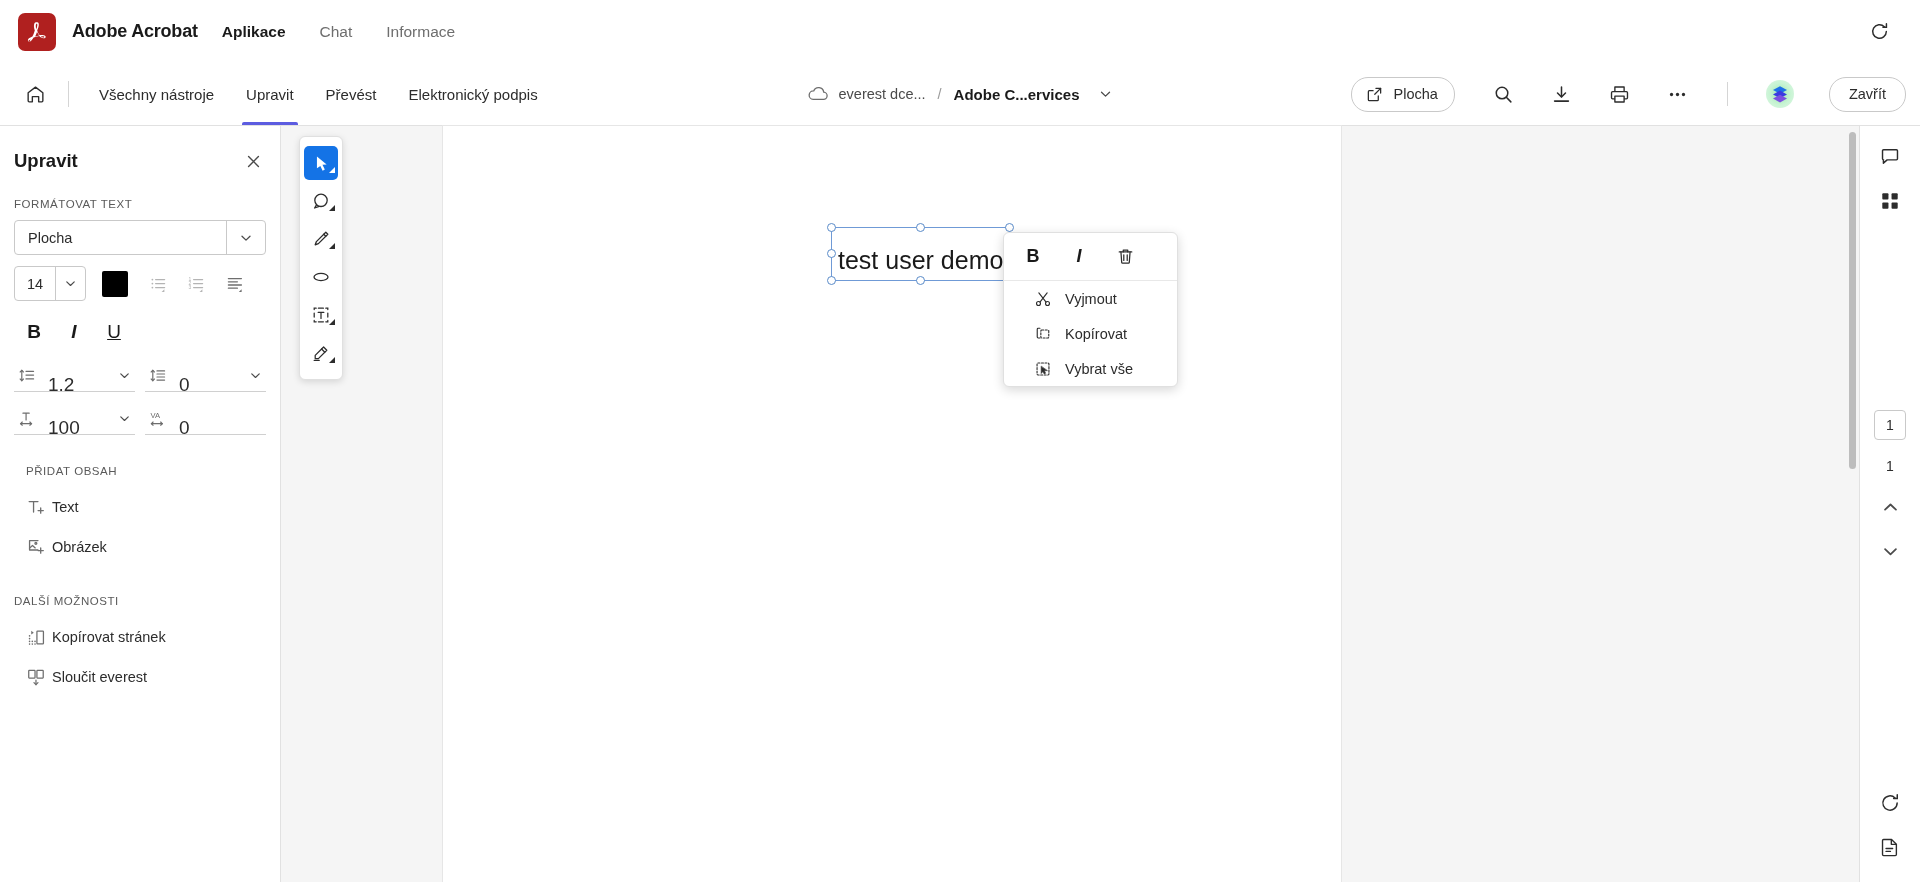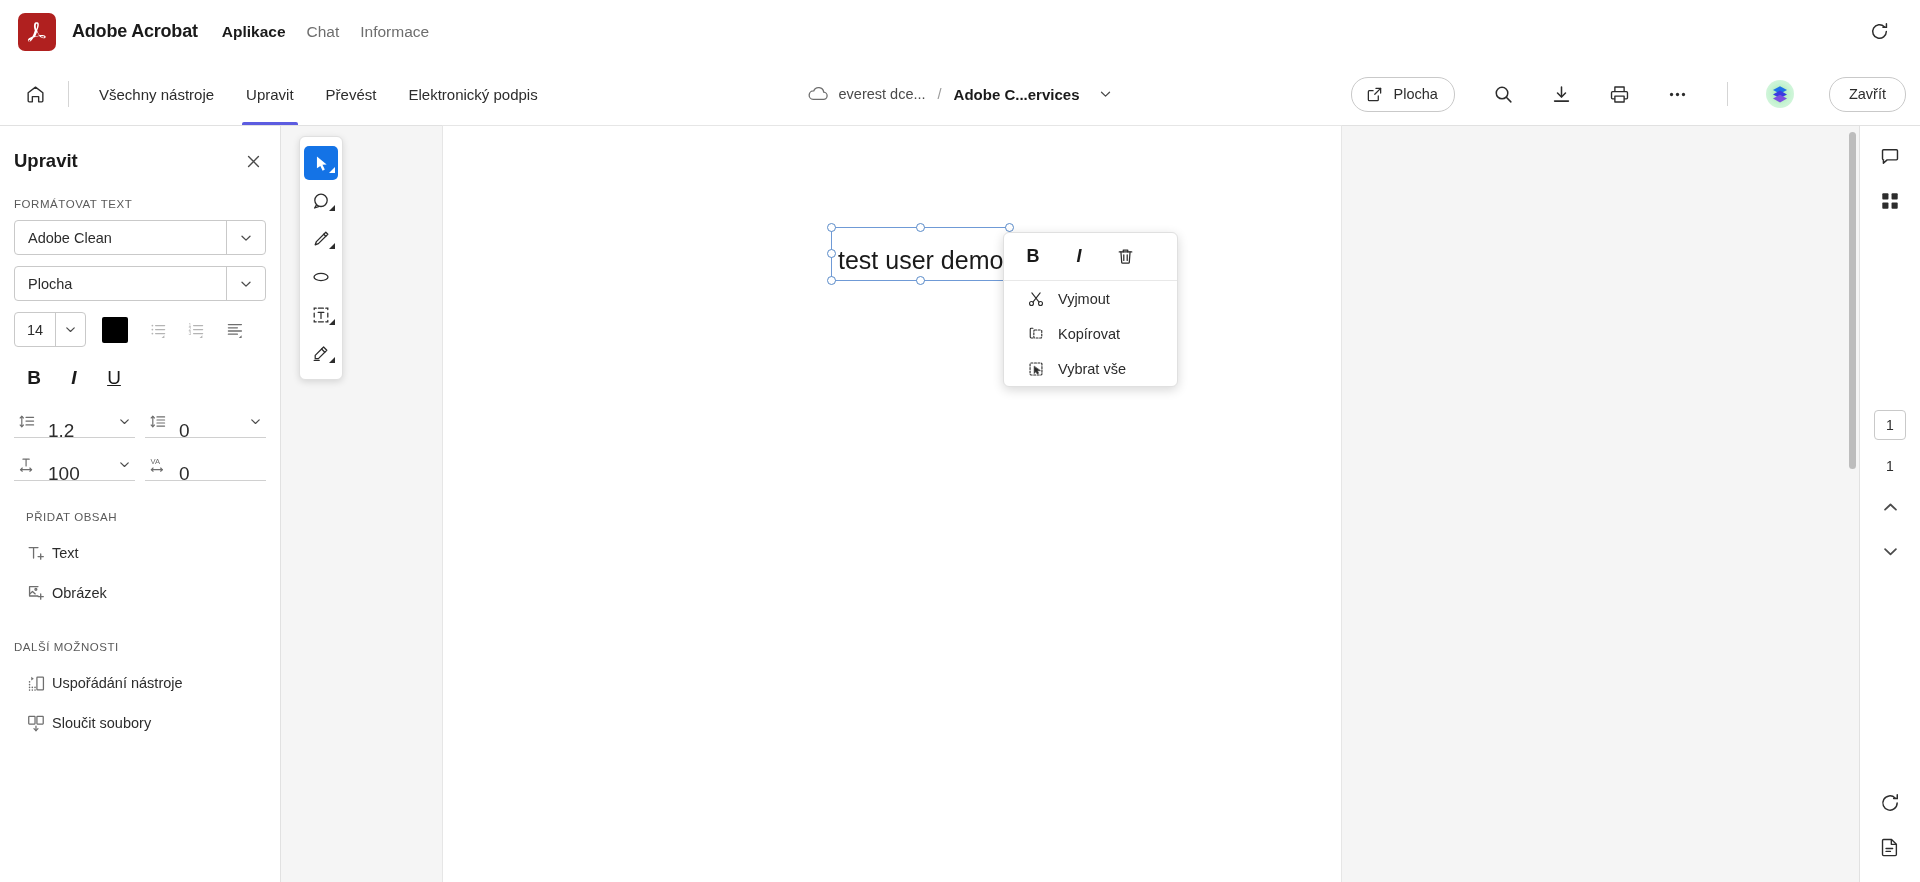--- a/index.html
+++ b/index.html
@@ -16,21 +16,21 @@
     height: 63px; flex: 0 0 63px; display: flex; align-items: center;
     padding: 0 18px; background: #fff; position: relative;
   }
   .acrobat-logo {
     width: 38px; height: 38px; border-radius: 7px; background: #B0201F;
     display: flex; align-items: center; justify-content: center; flex: 0 0 38px;
   }
   .brand-title {
     font-size: 18px; font-weight: bold; color: #1a1a1a; margin-left: 16px; letter-spacing: -0.2px;
   }
-  .brand-nav { display: flex; align-items: center; margin-left: 24px; gap: 21px; }
+  .brand-nav { display: flex; align-items: center; margin-left: 24px; gap: 34px; }
   .brand-nav-item { font-size: 15.5px; color: #6E6E6E; cursor: pointer; }
   .brand-nav-item.active { color: #1a1a1a; font-weight: bold; }
   .brandbar-right { margin-left: auto; display: flex; align-items: center; padding-right: 6px; }
   .refresh-btn { width: 34px; height: 34px; display:flex; align-items:center; justify-content:center; cursor:pointer; border-radius:4px; }
 
   
   .toolbar {
     height: 63px; flex: 0 0 63px; display: flex; align-items: center;
     border-bottom: 1px solid #E1E1E1; background: #fff; padding: 0 14px; position: relative;
   }
@@ -155,21 +155,21 @@
     position: absolute; left: 560px; top: 106px; width: 175px; background: #fff;
     border: 1px solid #E0E0E0; border-radius: 6px; box-shadow: 0 3px 11px rgba(0,0,0,0.16); z-index: 30;
   }
   .ctx-top { display: flex; align-items: center; height: 48px; border-bottom: 1px solid #E8E8E8; padding: 0 6px; }
   .ctx-top-btn {
     width: 46px; height: 36px; display:flex; align-items:center; justify-content:center;
     cursor:pointer; font-size: 18px; color:#1a1a1a;
   }
   .ctx-top-btn.b { font-weight: bold; }
   .ctx-top-btn.i { font-style: italic; font-weight: 600; }
-  .ctx-item { display: flex; align-items: center; height: 35px; cursor: pointer; padding-left: 22px; gap: 12px; }
+  .ctx-item { display: flex; align-items: center; height: 35px; cursor: pointer; padding-left: 29px; gap: 12px; }
   .ctx-icon { width: 20px; display:flex; align-items:center; justify-content:center; flex:0 0 20px;}
   .ctx-label { font-size: 14.5px; color: #2C2C2C; }
 
   
   .vscroll { position: absolute; right: 3px; top: 6px; width: 7px; height: 337px; background: #BDBDBD; border-radius: 4px; cursor: pointer; }
 
   
   .rightrail {
     width: 61px; flex: 0 0 61px; background: #fff; border-left: 1px solid #E1E1E1;
     display: flex; flex-direction: column; align-items: center; padding-top: 12px; position: relative;
@@ -298,30 +298,20 @@
         <div class="lp-title">Upravit</div>
         <div class="lp-close">
           <svg width="15" height="15" viewBox="0 0 14 14" fill="none" stroke="#4B4B4B" stroke-width="1.3" stroke-linecap="round">
               <path d="M2.4 2.4 11.6 11.6M11.6 2.4 2.4 11.6"></path>
             </svg>
         </div>
       </div>
 
       <div class="lp-section-label">FORMÁTOVAT TEXT</div>
 
-      <div class="select-row">
-        <div class="select-box">
-          <div class="select-val">Adobe Clean</div>
-          <div class="select-arrow">
-            <svg width="14" height="14" viewBox="0 0 14 14" fill="none" stroke="#4B4B4B" stroke-width="1.3" stroke-linecap="round" stroke-linejoin="round">
-                <path d="M3 5.3 7 9.1l4-3.8"></path>
-              </svg>
-          </div>
-        </div>
-      </div>
 
       <div class="select-row">
         <div class="select-box">
           <div class="select-val">Plocha</div>
           <div class="select-arrow">
             <svg width="14" height="14" viewBox="0 0 14 14" fill="none" stroke="#4B4B4B" stroke-width="1.3" stroke-linecap="round" stroke-linejoin="round">
                 <path d="M3 5.3 7 9.1l4-3.8"></path>
               </svg>
           </div>
         </div>
@@ -460,32 +450,32 @@
 
       <div class="lp-section-label" style="margin-top:28px;">DALŠÍ MOŽNOSTI</div>
       <div class="list-item">
         <div class="li-icon">
           <svg width="21" height="21" viewBox="0 0 20 20" fill="none" stroke="#6E6E6E" stroke-width="1.2" stroke-linecap="round" stroke-linejoin="round">
             <rect x="10.4" y="4" width="6.2" height="12" rx="0.6"></rect>
             <path d="M7.4 5.4 5 3.6v3.6z" fill="#6E6E6E" stroke="none"></path>
             <path d="M3.4 8.4v.1M3.4 11v.1M3.4 13.6v.1M6 13.6v.1M8.6 13.6v.1M6 16.2v.1M8.6 16.2v.1M3.4 16.2v.1" stroke-width="1.5"></path>
           </svg>
         </div>
-        <div class="li-label">Uspořádání nástroje</div>
+        <div class="li-label">Kopírovat stránek</div>
       </div>
       <div class="list-item">
         <div class="li-icon">
           <svg width="21" height="21" viewBox="0 0 20 20" fill="none" stroke="#6E6E6E" stroke-width="1.2" stroke-linecap="round" stroke-linejoin="round">
             <rect x="2.6" y="3.2" width="6" height="7.4" rx="0.5"></rect>
             <rect x="10.4" y="3.2" width="6" height="7.4" rx="0.5"></rect>
             <path d="M9.5 12.4v4.4"></path>
               <path d="M7.6 14.9 9.5 16.8l1.9-1.9"></path>
           </svg>
         </div>
-        <div class="li-label">Sloučit soubory</div>
+        <div class="li-label">Sloučit everest</div>
       </div>
     </div>
 
     <div class="canvas-wrap">
       <div class="page">
 
         <div class="textobj">
           <div class="textobj-box">
             <div class="textobj-text">test user demo</div>
             <div class="handle" style="left:-5px;top:-5px;"></div>

